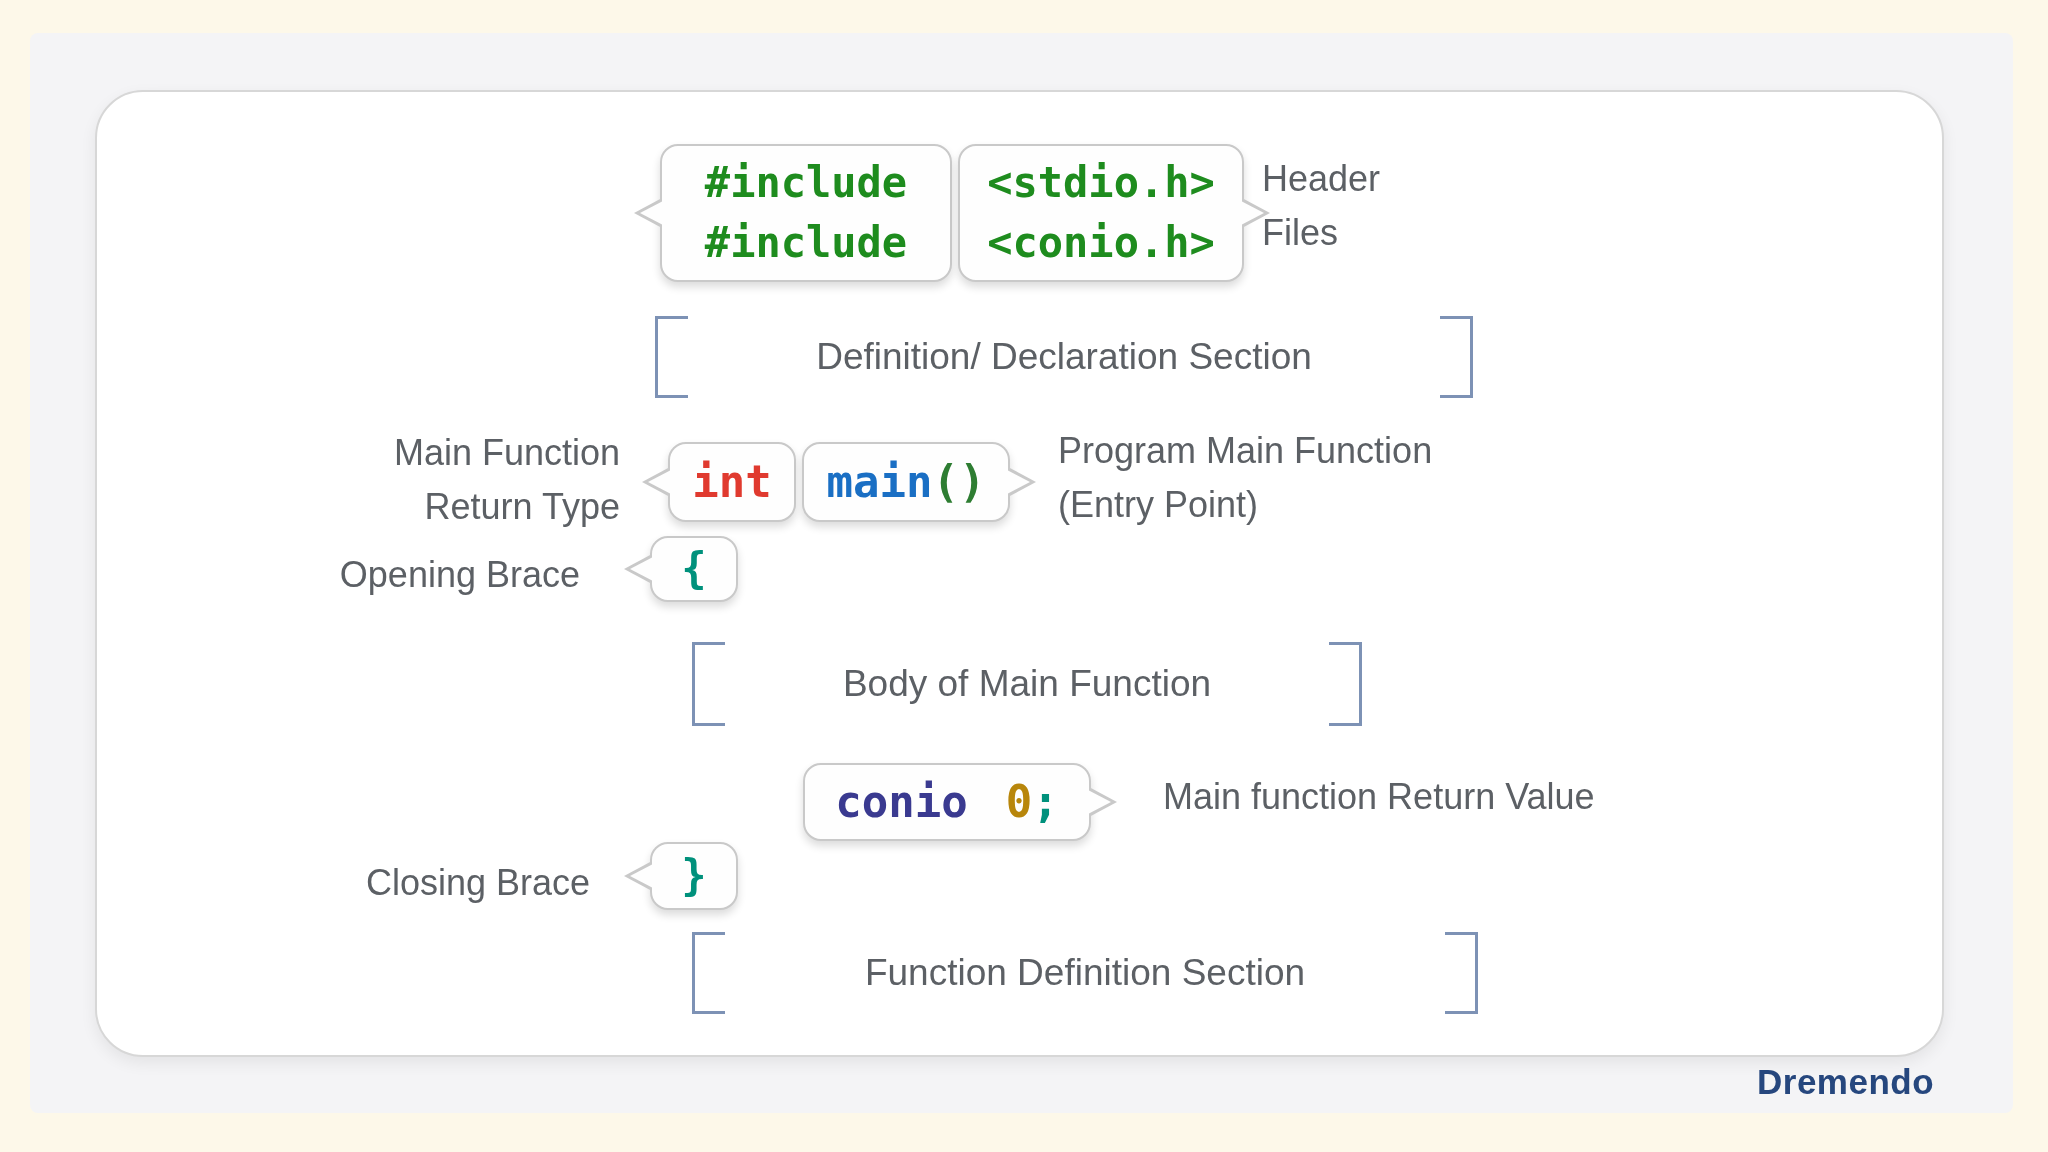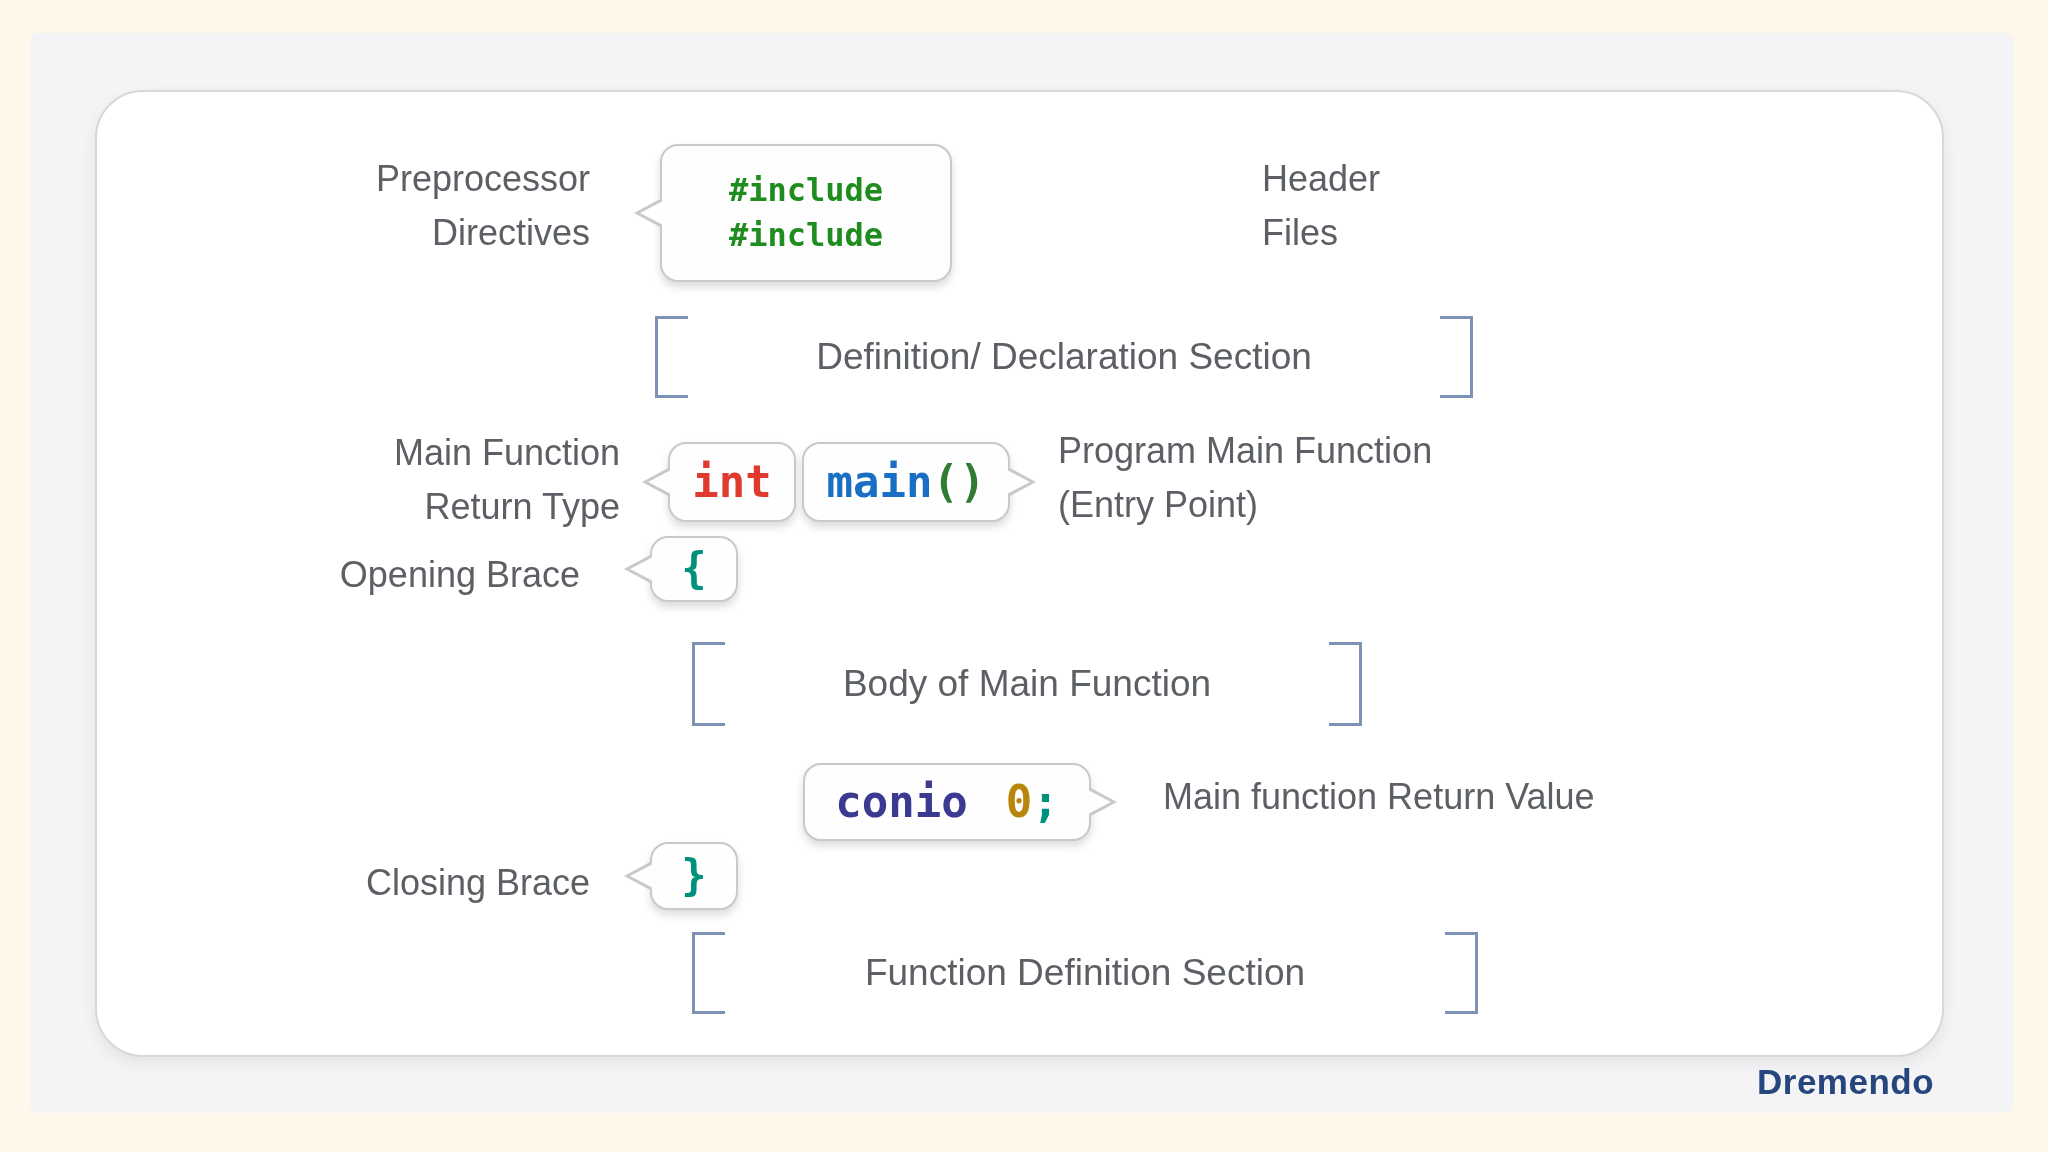--- a/index.html
+++ b/index.html
@@ -24,21 +24,21 @@
   }
   .label.right{text-align:right;}
   .bubble{
     position:absolute;background:#fefefe;
     border:2px solid #c9c9c9;border-radius:18px;
     box-shadow:0 5px 9px rgba(0,0,0,0.14);
     display:flex;align-items:center;justify-content:center;
     font-family:"DejaVu Sans Mono",monospace;font-weight:bold;
   }
   .bubble .code{white-space:pre-line;}
-  .code-lg{font-size:32px;line-height:1.42;}
+  .code-lg{font-size:42px;line-height:1.42;}
   .code-md{font-size:44px;line-height:1.2;}
   .code-brace{font-size:42px;line-height:1;}
   .green{color:var(--code-green,#1e8c1e);}
   .red{color:var(--code-red,#e03a2f);}
   .blue{color:var(--code-blue,#1a6fc4);}
   .paren{color:var(--code-paren-green,#2e7d32);}
   .navy{color:var(--code-navy,#3a3a90);}
   .gold{color:var(--code-gold,#b8860b);margin-left:38px;}
   .teal{color:var(--code-teal,#00917c);}
   
@@ -64,25 +64,27 @@
     margin-left:12px;
   }
 </style>
 </head>
 <body>
 
 <div id="stage">
   <div class="panel"></div>
   <div class="card"></div>
 
-  <div class="label right" style="left:240px;top:152px;width:350px">Preprocessor
-Directives</div>
   <div class="bubble tail-l" style="left:660px;top:144px;width:288px;height:134px">
     <span class="code code-lg green">#include
 #include</span>
+  </div>
+  <div class="bubble tail-r" style="left:958px;top:144px;width:282px;height:134px">
+    <span class="code code-lg green">&lt;stdio.h&gt;
+&lt;conio.h&gt;</span>
   </div>
   <div class="label" style="left:1262px;top:152px">Header
 Files</div>
 
   <div class="section" style="left:655px;top:316px;width:818px;height:82px">
     <div class="bracket l"></div>
     <div class="section-text">Definition/ Declaration Section</div>
     <div class="bracket r"></div>
   </div>
 

